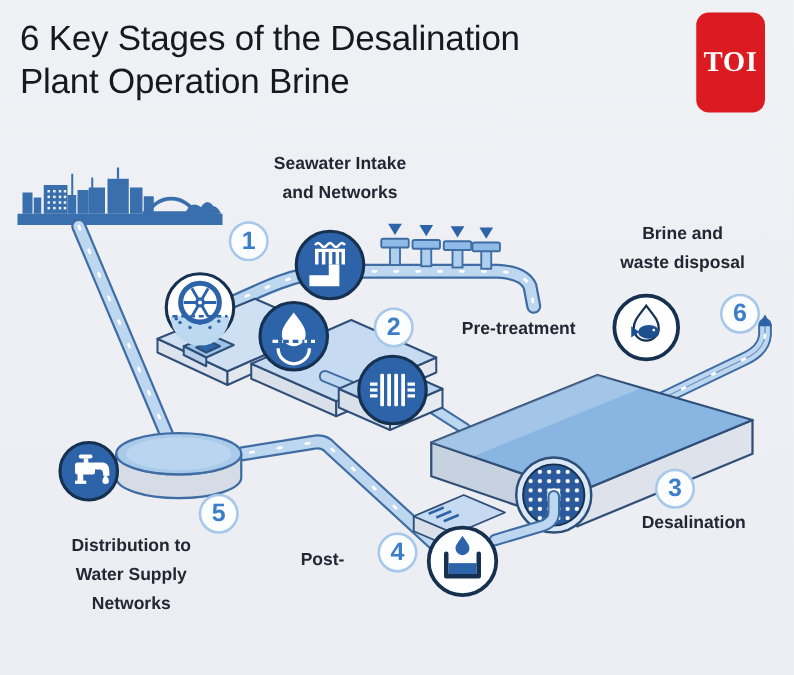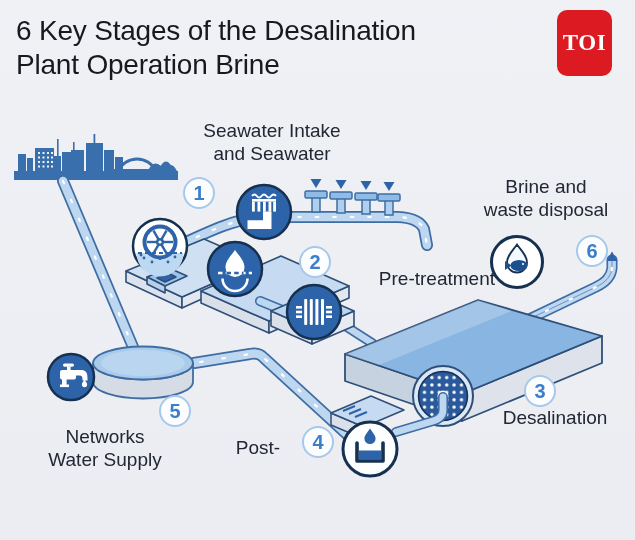--- a/index.html
+++ b/index.html
@@ -7,30 +7,31 @@
     position:relative; width:635px; height:540px; overflow:hidden;
     background:linear-gradient(180deg,#eff1f5 0%,#ebedf2 100%);
     font-family:"Liberation Sans",sans-serif;
   }
   .title{
     position:absolute; left:16px; top:14px; width:530px;
     font-size:28px; line-height:34px; font-weight:400; color:#17191e;
     letter-spacing:-0.2px;
   }
   .toi-logo{
-    position:absolute; left:557px; top:10px; width:55px; height:66px;
+    position:absolute; left:557px; top:10px; width:55px; height:80px;
     background:#db1b21; border-radius:10px;
     display:flex; align-items:center; justify-content:center;
     color:#ffffff; font-family:"Liberation Serif",serif;
     font-weight:700; font-size:23px; letter-spacing:0.5px;
   }
   svg.diagram{position:absolute; left:0; top:0;}
   .label{
-    position:absolute; font-size:19px; line-height:23px; color:#222733;
+    position:absolute; font-size:14px; line-height:23px; color:#222733;
     text-align:center;
+    font-weight:bold;
   }
   .label span{display:block;}
   .badge{
     position:absolute; width:32px; height:32px; box-sizing:border-box;
     border:2px solid #a6c8ea; border-radius:50%; background:#fbfdff;
     color:#3c7ec9; font-weight:700; font-size:20px;
     display:flex; align-items:center; justify-content:center;
   }
 </style>
 </head>
@@ -279,34 +280,35 @@
   <div class="title">
     <span>6 Key Stages of the Desalination</span><br>
     <span>Plant Operation Brine</span>
   </div>
   <div class="toi-logo">
     <span>TOI</span>
   </div>
 
   <div class="label" style="left:167px; top:119px; width:210px;">
     <span>Seawater Intake</span>
-    <span>and Seawater</span>
-  </div>
-  <div class="label" style="left:335px; top:267px; width:160px; text-align:right;">
+    <span>and Networks</span>
+  </div>
+  <div class="label" style="left:335px; top:251px; width:160px; text-align:center;">
     <span>Pre-treatment</span>
   </div>
   <div class="label" style="left:472px; top:406px; width:166px;">
     <span>Desalination</span>
   </div>
   <div class="label" style="left:196px; top:436px; width:124px;">
     <span>Post-</span>
   </div>
   <div class="label" style="left:12px; top:425px; width:186px;">
+    <span>Distribution to</span>
+    <span>Water Supply</span>
     <span>Networks</span>
-    <span>Water Supply</span>
   </div>
   <div class="label" style="left:452px; top:175px; width:188px;">
     <span>Brine and</span>
     <span>waste disposal</span>
   </div>
 
   <div class="badge" style="left:183px; top:177px;">
     <span>1</span>
   </div>
   <div class="badge" style="left:299px; top:246px;">

